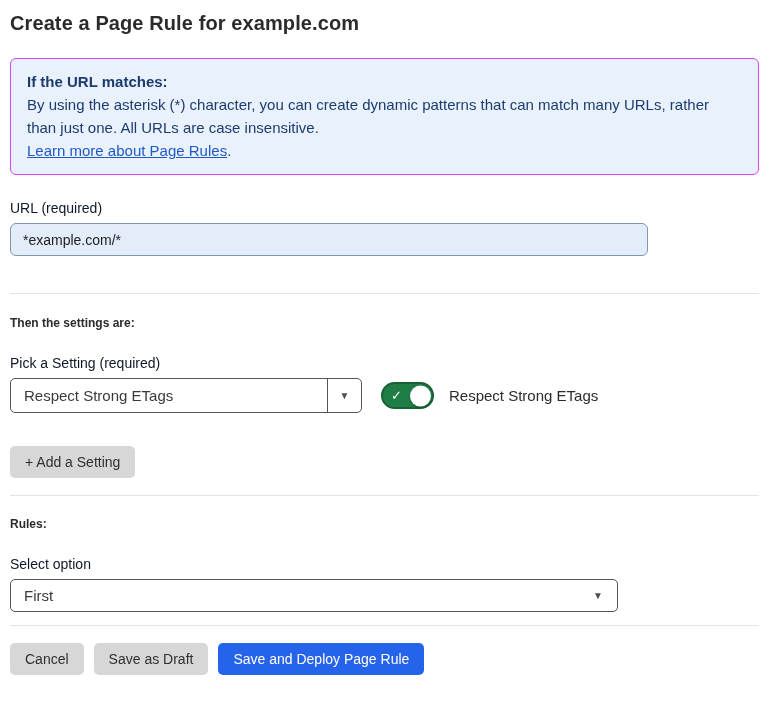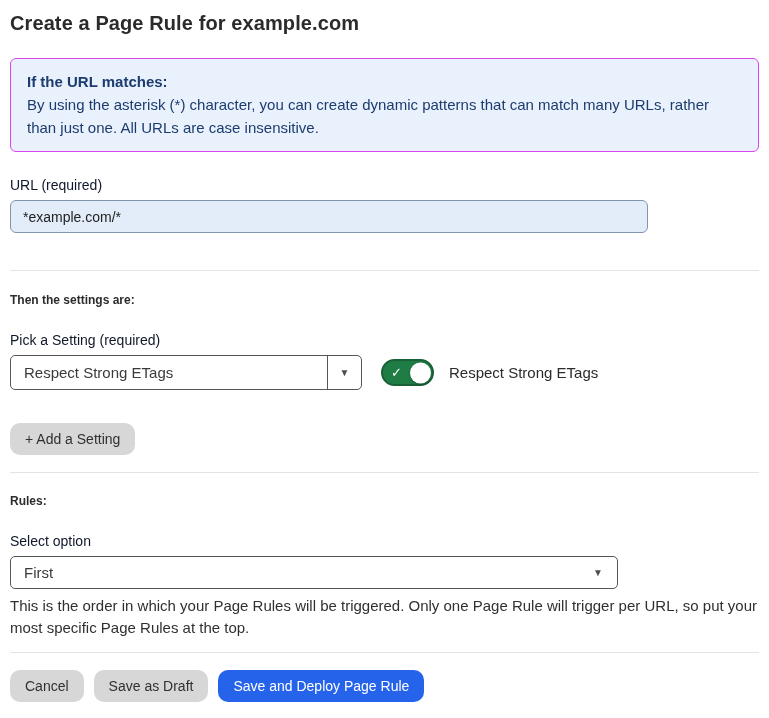--- a/index.html
+++ b/index.html
@@ -148,21 +148,21 @@
     margin-left: 15px;
     font-size: 15px;
     color: #2b2b2b;
   }
 
   .btn {
     display: inline-flex;
     align-items: center;
     justify-content: center;
     border: none;
-    border-radius: 10px;
+    border-radius: 5px;
     font-size: 14px;
     font-family: "Liberation Sans", "DejaVu Sans", sans-serif;
     cursor: pointer;
     height: 32px;
     padding: 0 15px;
   }
   .btn-gray { background: #d7d7d7; color: #303030; }
   .btn-blue { background: #2563eb; color: #ffffff; }
   .add-setting-btn { margin-top: 33px; }
 
@@ -191,20 +191,21 @@
 </head>
 <body>
 
 <div class="container">
 
   <h1 class="page-title">Create a Page Rule for example.com</h1>
 
   <div class="info-box">
     <div class="info-heading">If the URL matches:</div>
     <div class="info-body">By using the asterisk (*) character, you can create dynamic patterns that can match many URLs, rather than just one. All URLs are case insensitive.</div>
+    <div><a class="info-link">Learn more about Page Rules</a><span>.</span></div>
   </div>
 
   <div class="field-label">URL (required)</div>
   <input class="url-input" type="text" value="*example.com/*" style="">
 
   <hr class="divider divider-1">
 
   <div class="section-heading settings-heading">Then the settings are:</div>
 
   <div class="field-label">Pick a Setting (required)</div>
@@ -231,21 +232,20 @@
 
   <div class="field-label">Select option</div>
 
   <div class="select-box order-select">
     <div class="select-value">First</div>
     <div class="select-caret-plain">
       <span class="caret">▼</span>
     </div>
   </div>
 
-  <div class="help-text">This is the order in which your Page Rules will be triggered. Only one Page Rule will trigger per URL, so put your most specific Page Rules at the top.</div>
 
   <hr class="divider divider-3">
 
   <div class="actions-row">
     <button class="btn btn-gray">Cancel</button>
     <button class="btn btn-gray">Save as Draft</button>
     <button class="btn btn-blue">Save and Deploy Page Rule</button>
   </div>
 
 </div>

